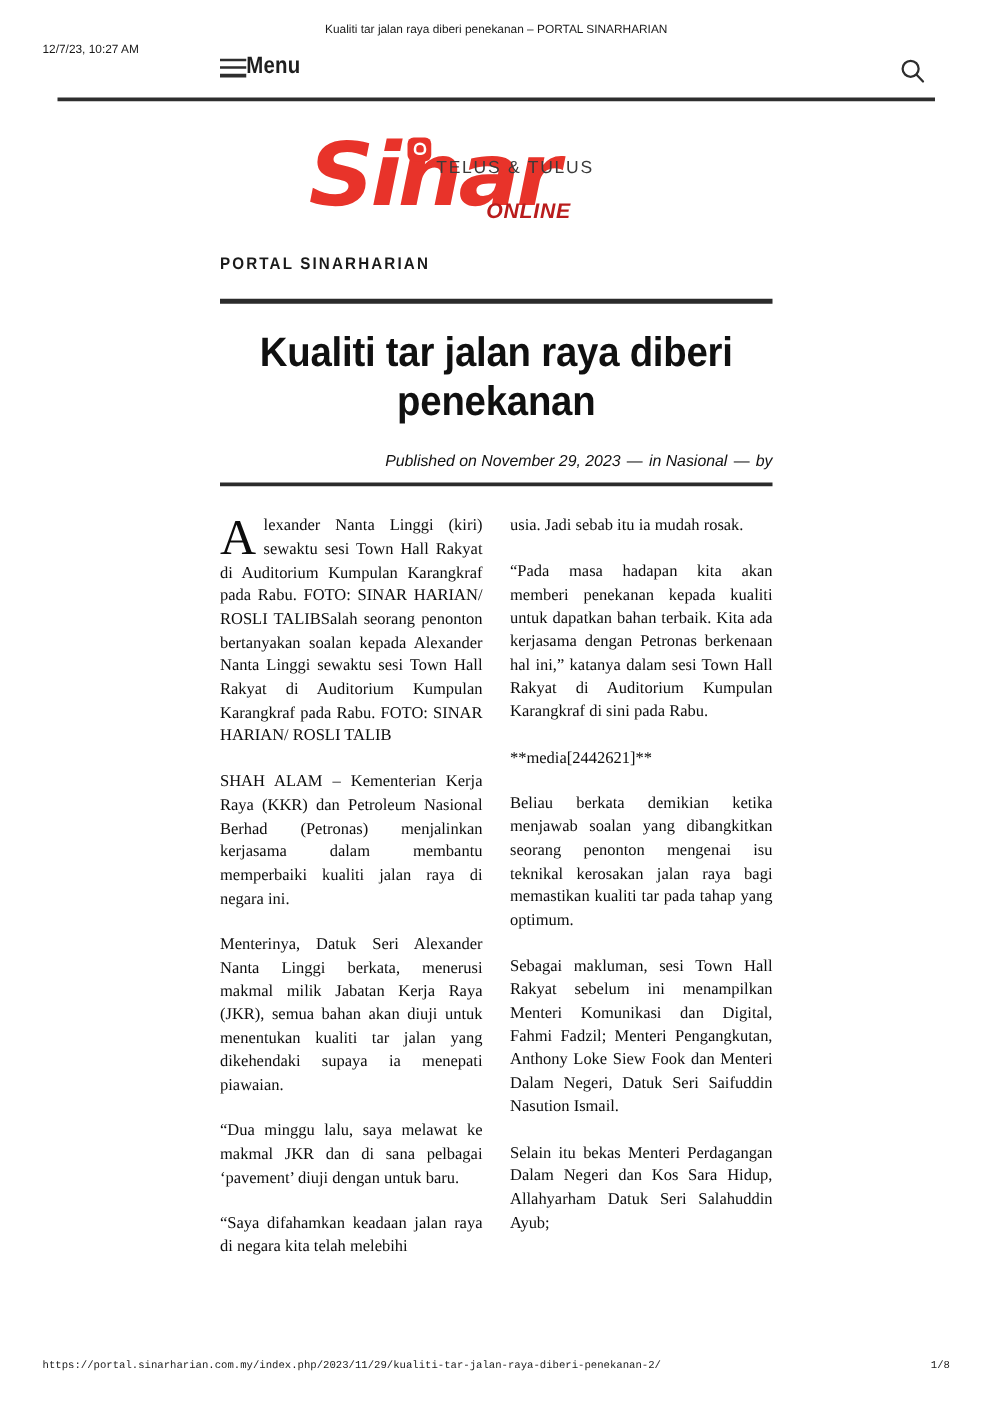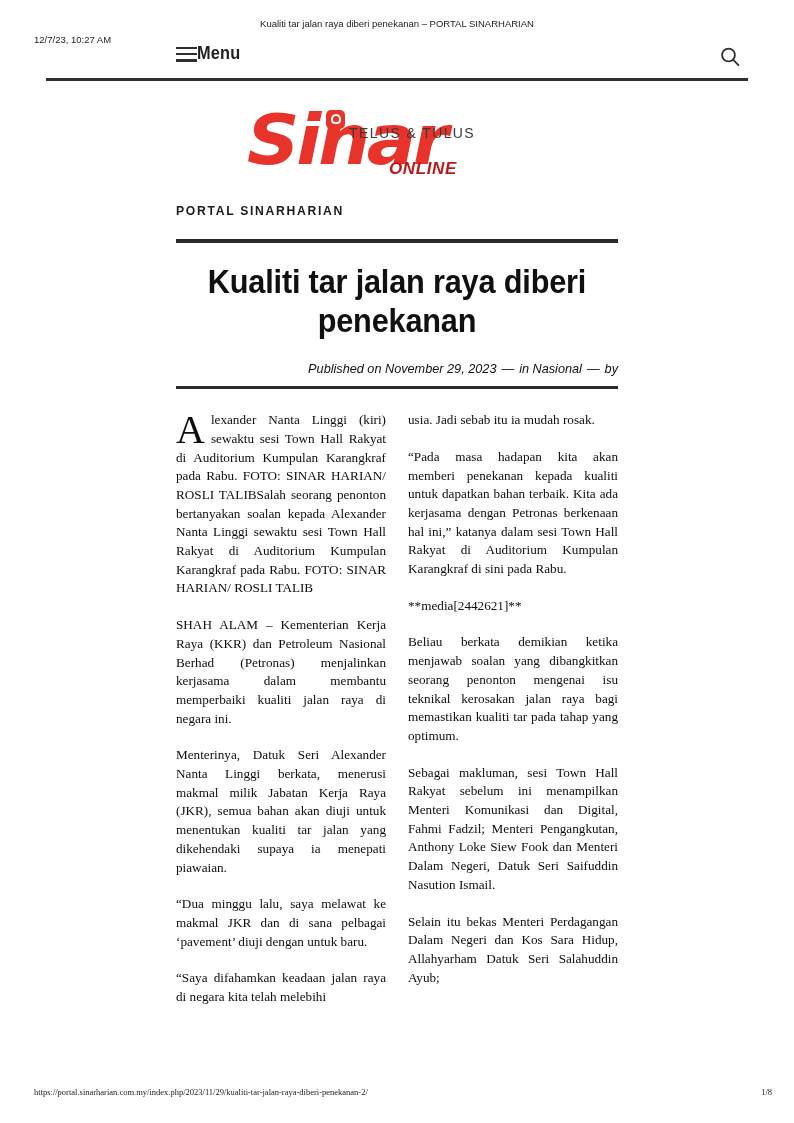--- a/index.html
+++ b/index.html
@@ -40,33 +40,33 @@
     width: 794px;
     text-align: center;
     white-space: nowrap;
   }
   .print-footer {
     position: absolute;
     bottom: 22px;
     left: 0;
     width: 794px;
     height: 14px;
-    font-family: Liberation Serif, serif;
+    font-family: Liberation Mono, monospace;
     font-size: 8.5px;
     color: #1a1a1a;
   }
   .pf-url {
     position: absolute;
     left: 34px;
     top: 0;
     white-space: nowrap;
   }
   .pf-page {
     position: absolute;
-    right: 22px;
+    right: 34px;
     top: 0;
     white-space: nowrap;
   }
 
   
   .navbar {
     position: absolute;
     top: 42px;
     left: 46px;
     width: 702px;

